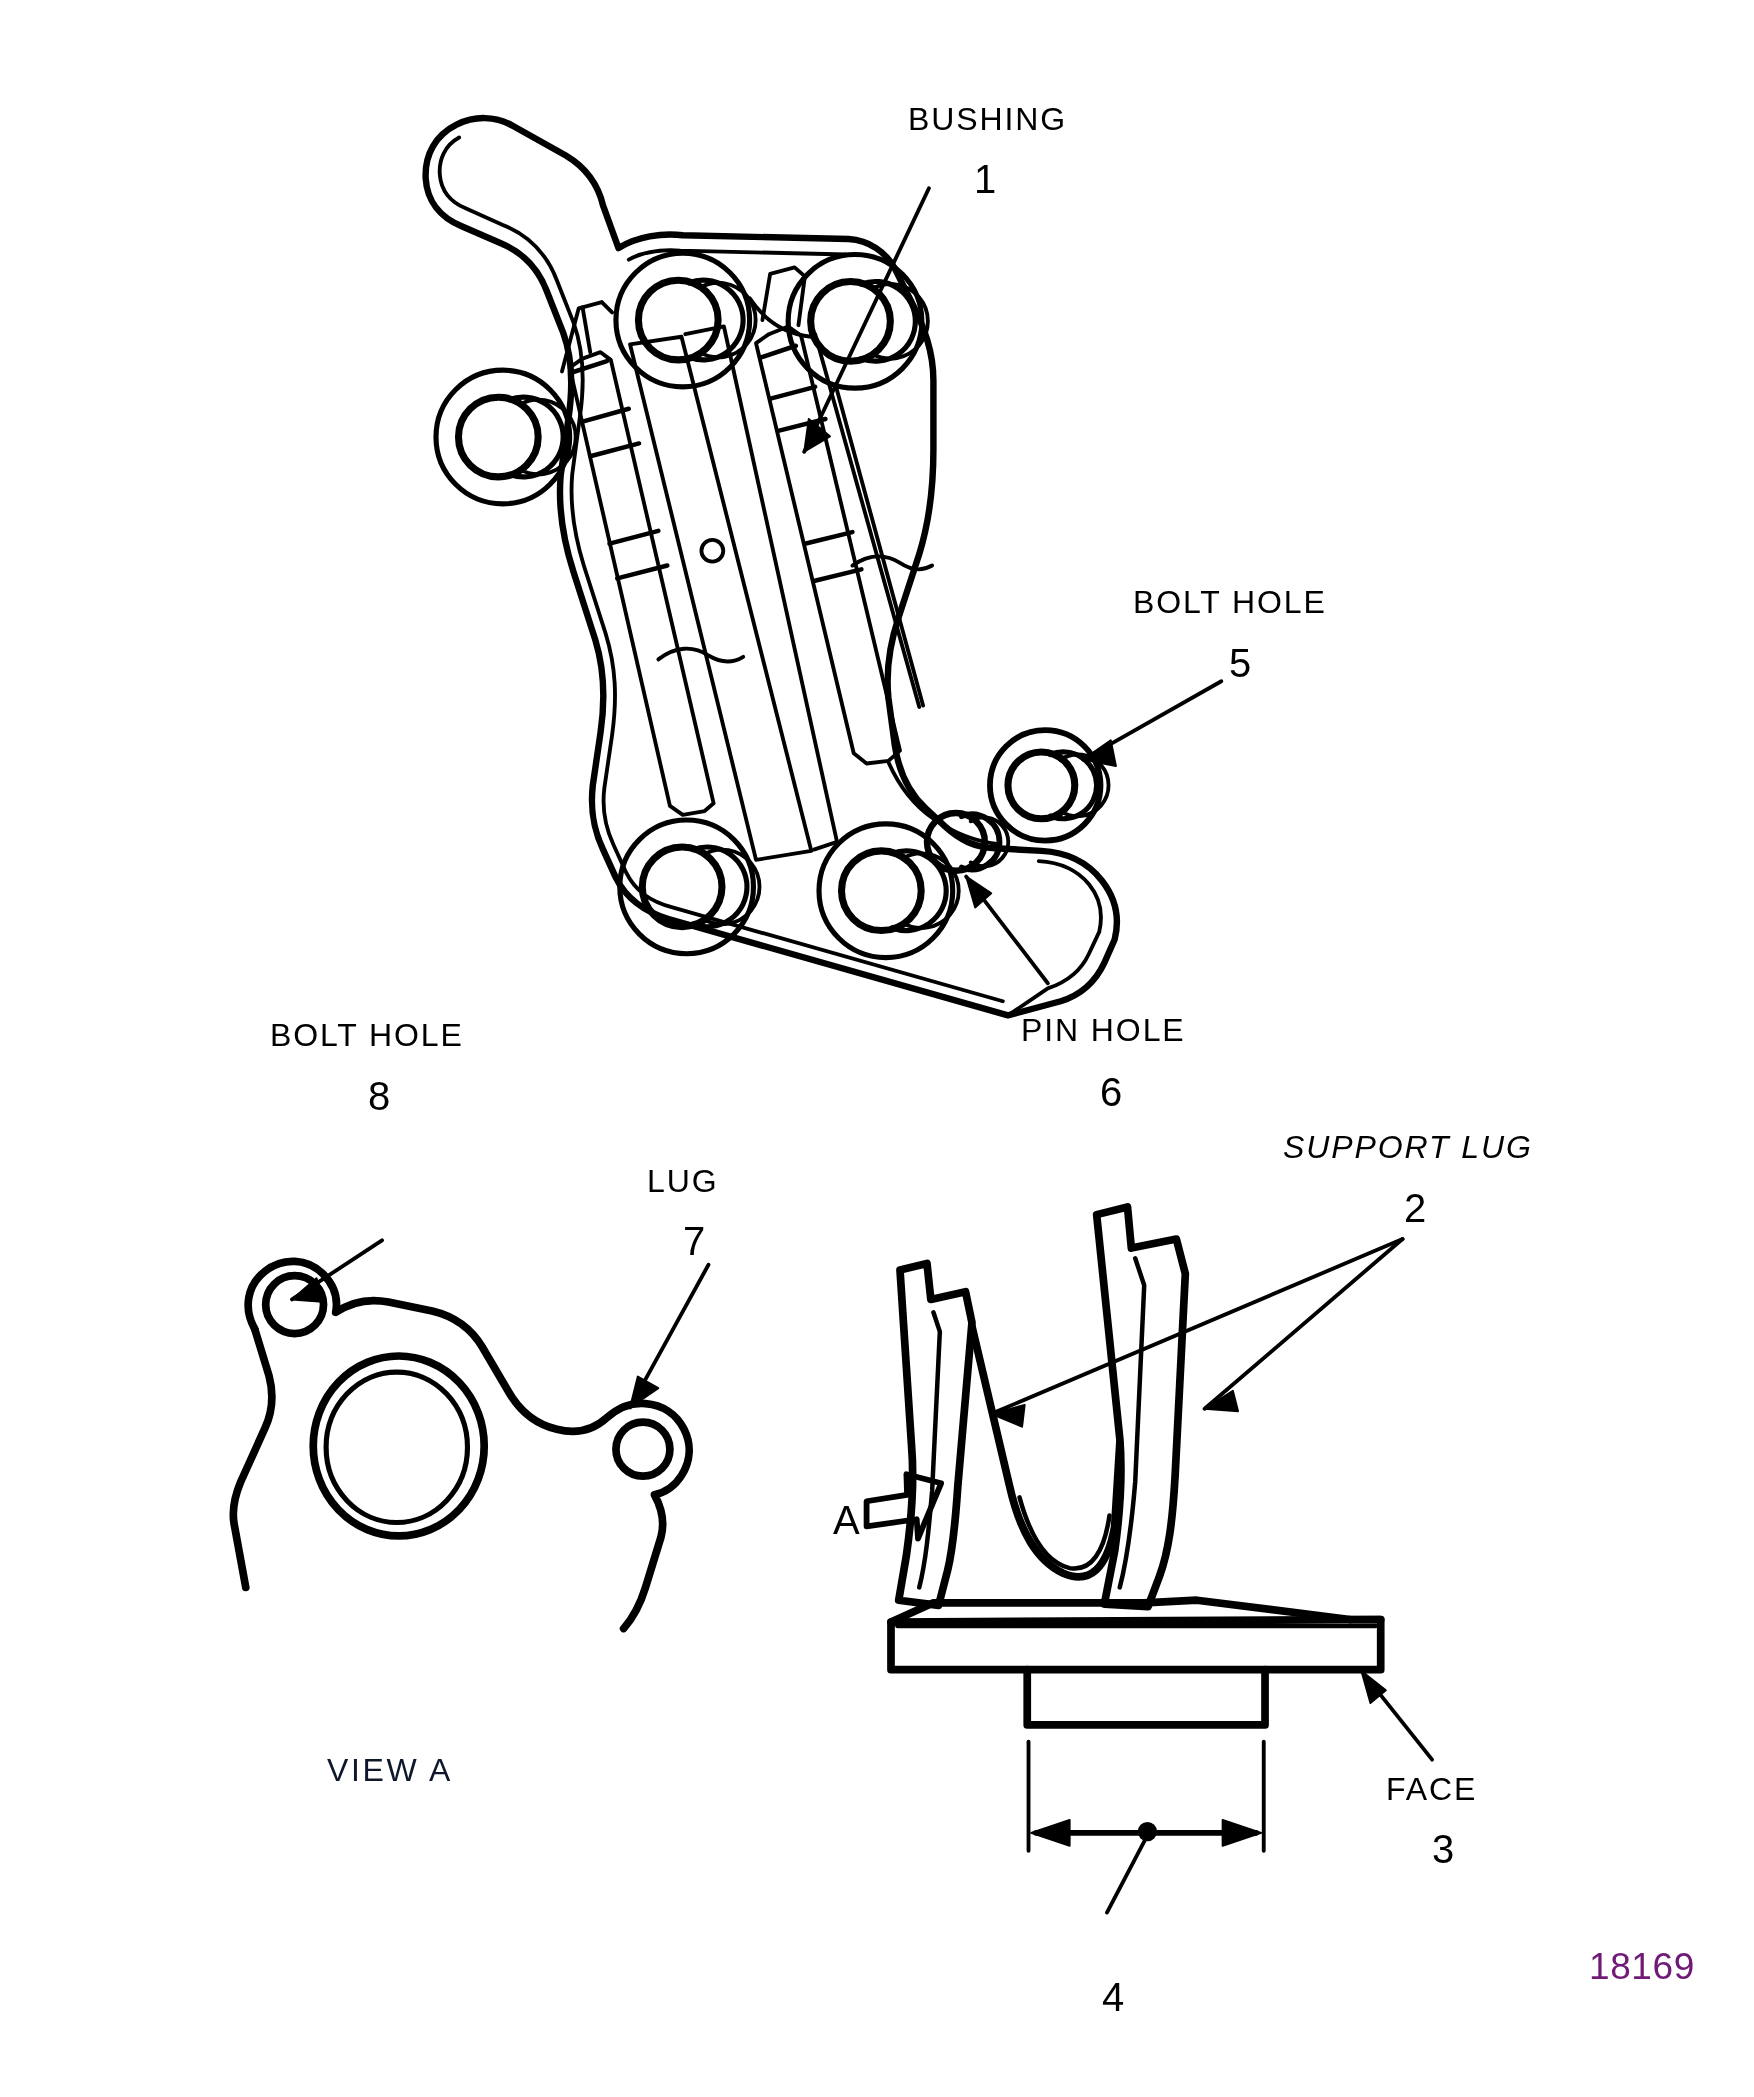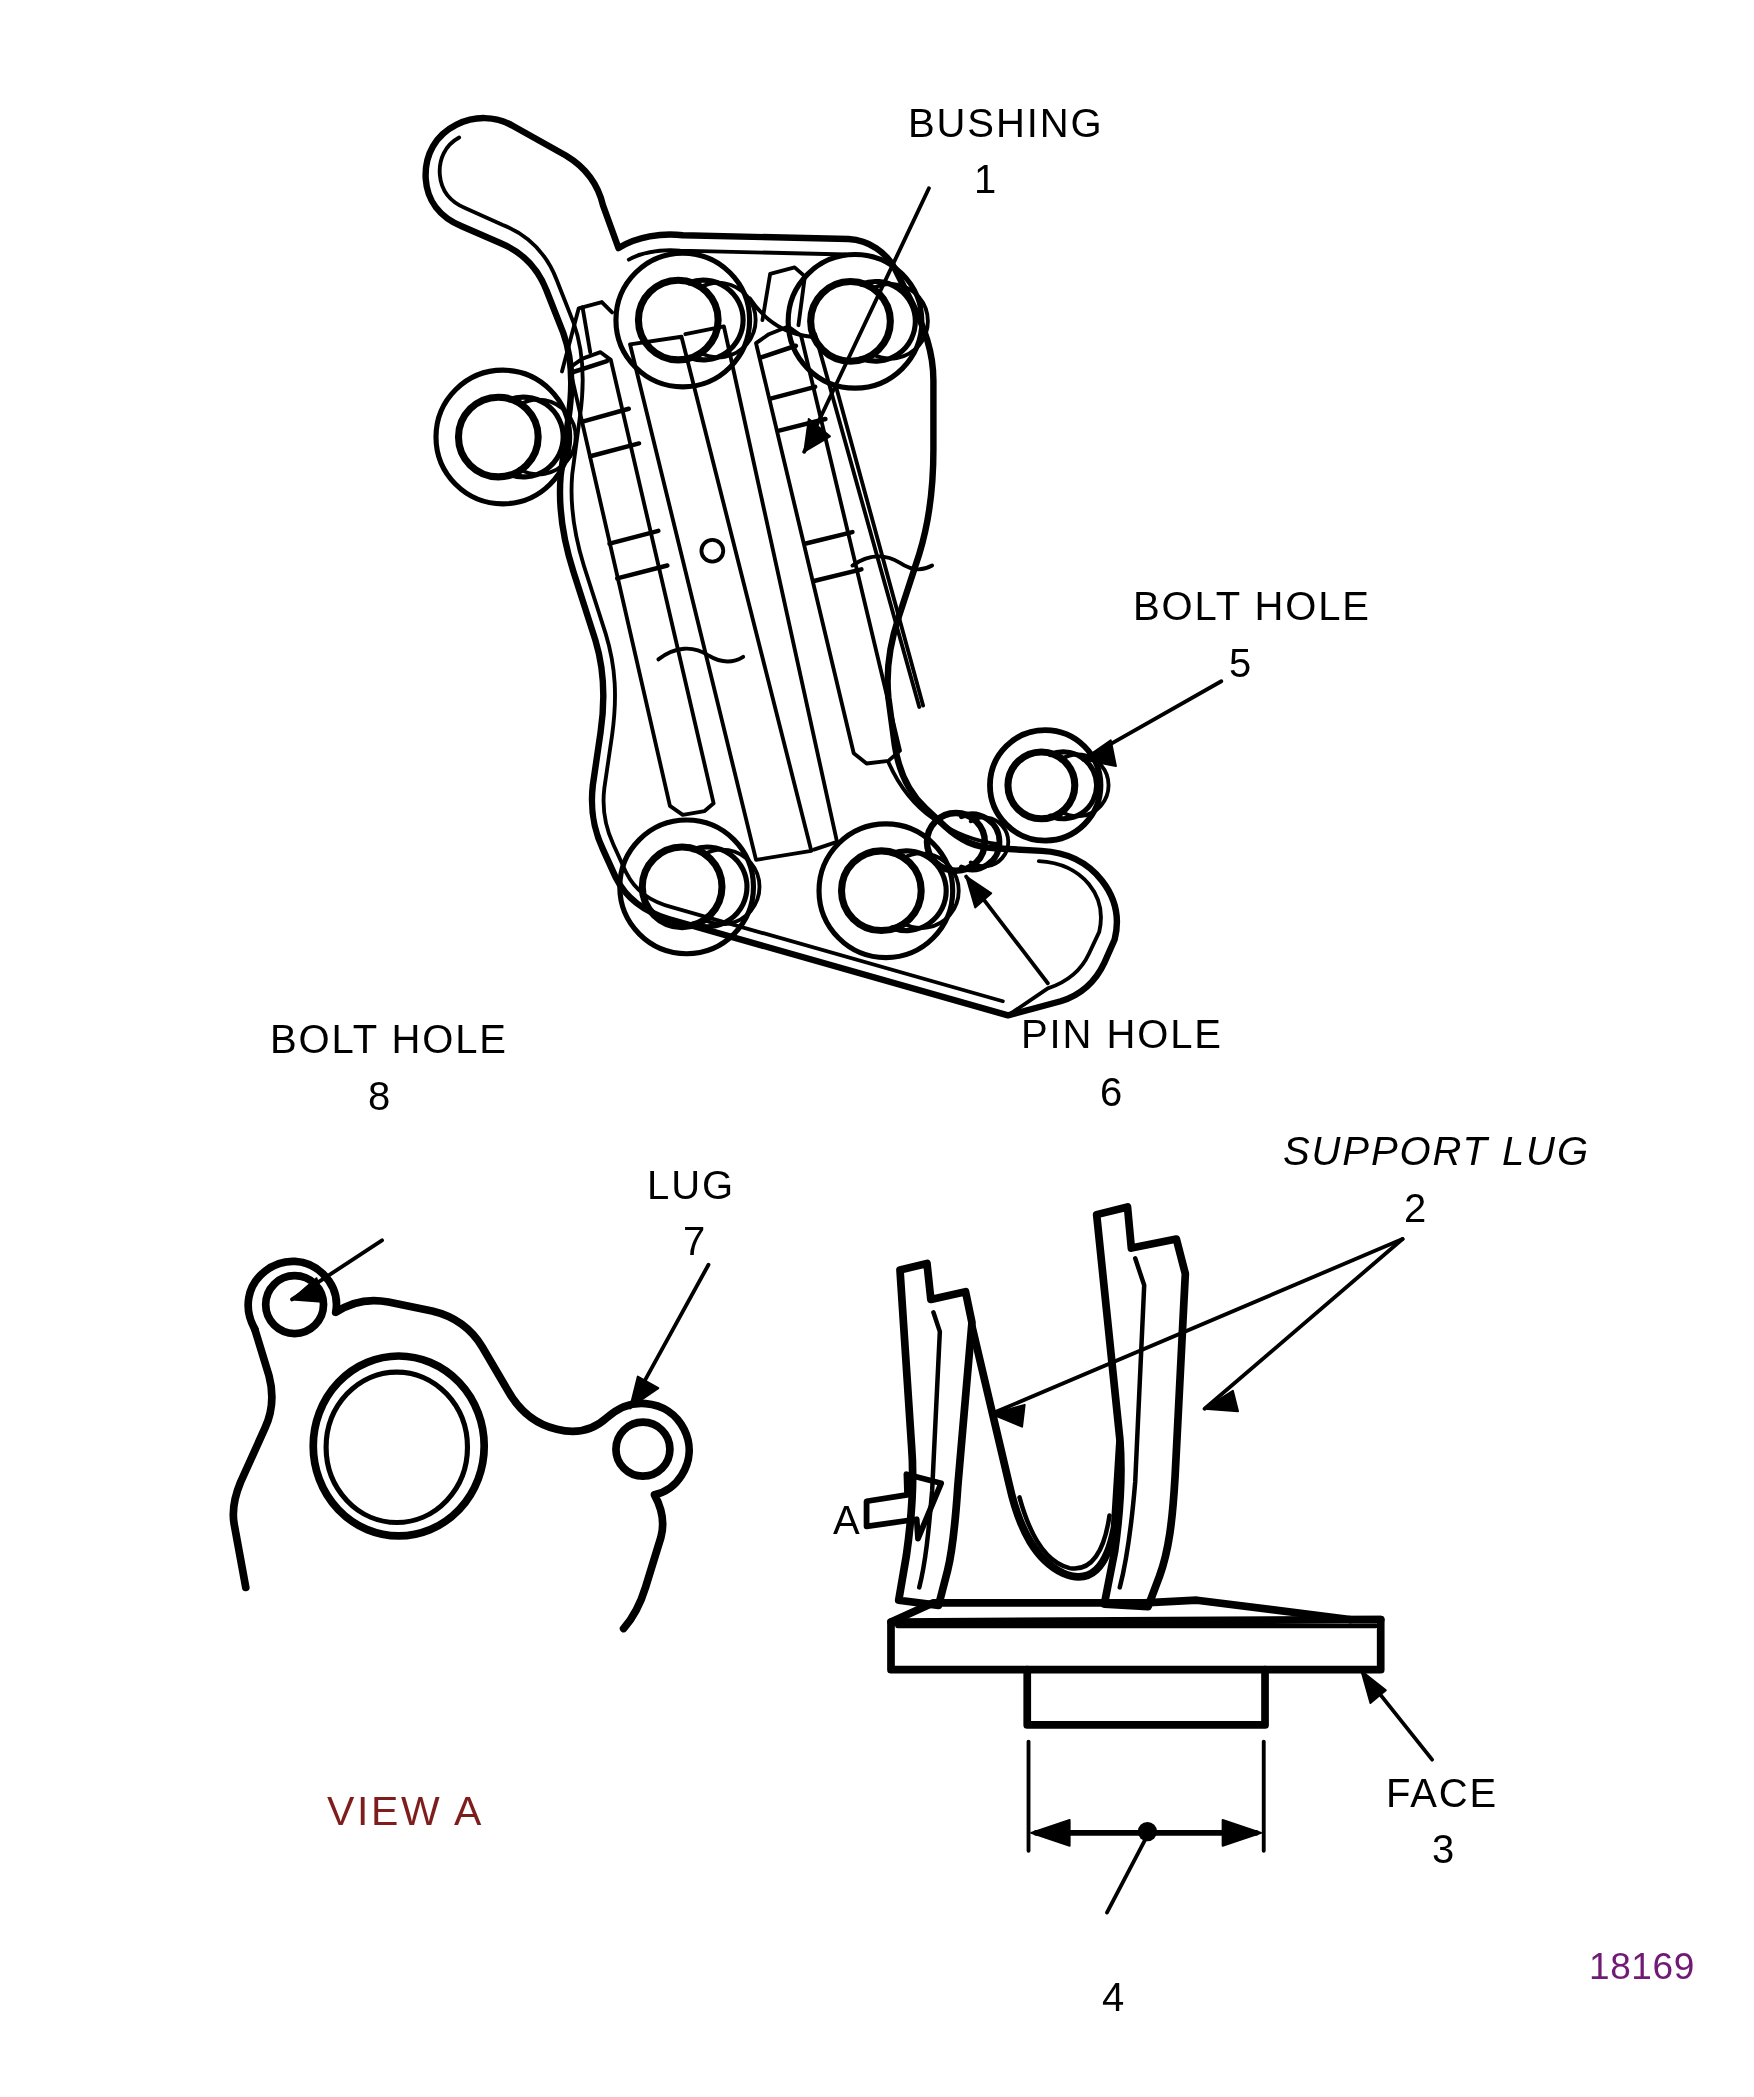--- a/index.html
+++ b/index.html
@@ -20,42 +20,41 @@
   #sheet svg {
     position: absolute;
     left: 0;
     top: 0;
     width: 1755px;
     height: 2097px;
   }
   .cl-label {
     position: absolute;
     font-family: "Liberation Sans", sans-serif;
-    font-size: 40px;
+    font-size: 32px;
     letter-spacing: 1.9px;
     color: #000000;
     white-space: nowrap;
     line-height: 1.0;
   }
   .cl-num {
     position: absolute;
     font-family: "Liberation Sans", sans-serif;
     font-size: 40px;
     color: #000000;
     white-space: nowrap;
     line-height: 1.0;
   }
   .cl-view {
     position: absolute;
     font-family: "Liberation Sans", sans-serif;
-    font-size: 41px;
+    font-size: 32px;
     letter-spacing: 2.6px;
-    color: #7f1d1d;
+    color: #0f172a;
     white-space: nowrap;
-    margin-top: 36px;
   }
   .cl-figno {
     position: absolute;
     font-family: "Liberation Sans", sans-serif;
     font-size: 37px;
     letter-spacing: 0.6px;
     color: #701a75;
     white-space: nowrap;
   }
   .cl-aletter {

